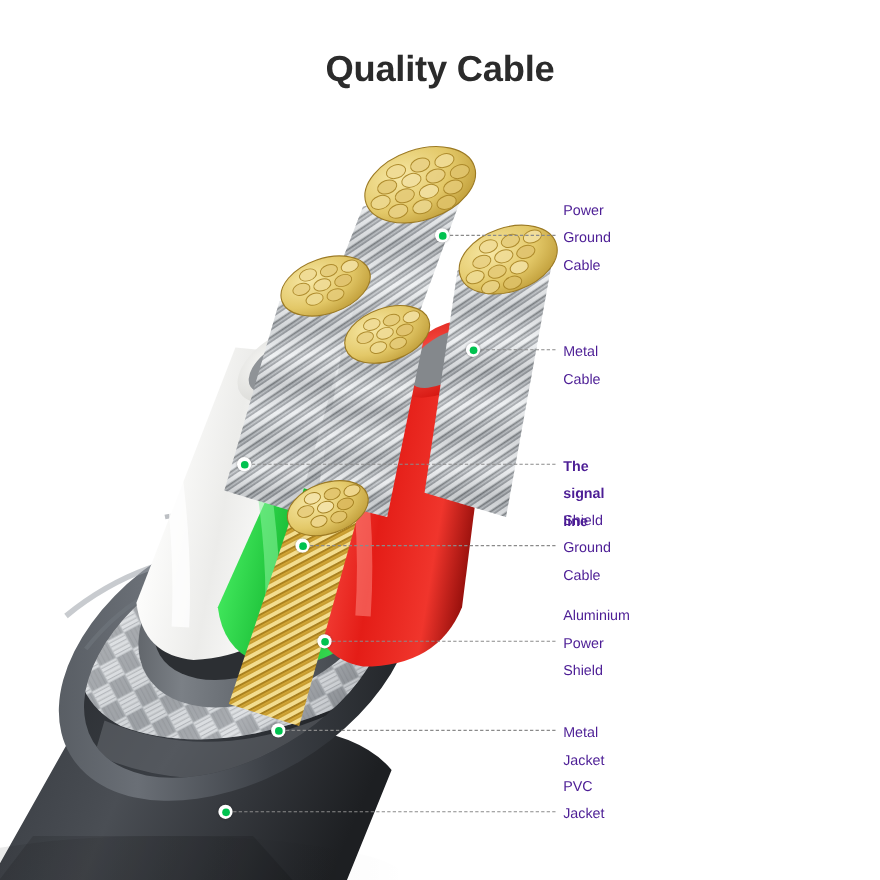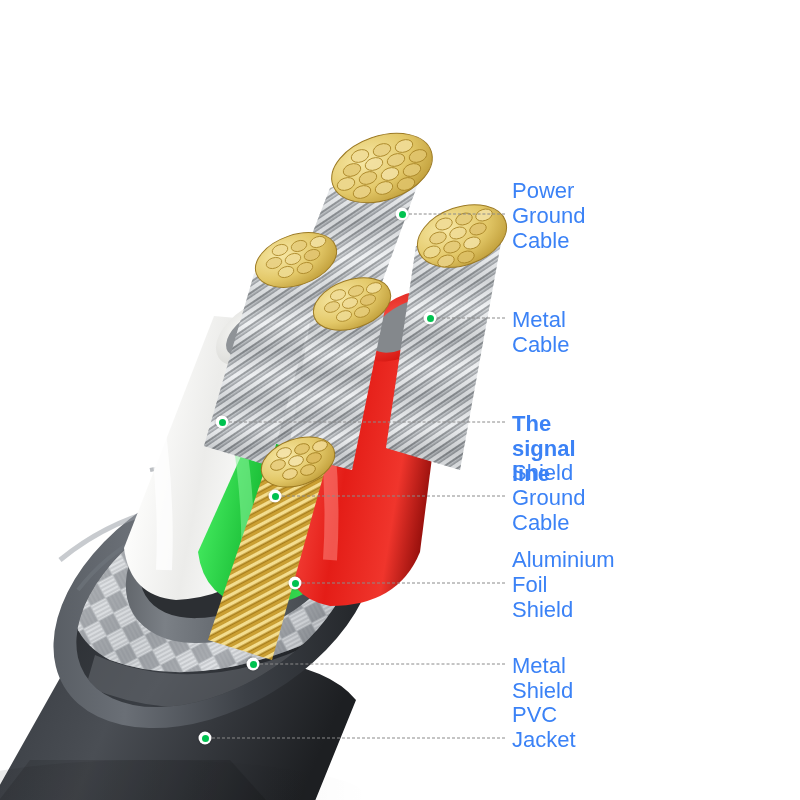--- a/index.html
+++ b/index.html
@@ -68,35 +68,36 @@
     transform: translate(-50%, -50%);
   }
   .callout-line {
     position: absolute;
     height: 0;
     border-top: 1px dashed #8a8a8a;
     transform: translateY(-50%);
   }
   .callout-label {
     position: absolute;
-    font-size: 22px;
+    font-size: 13px;
     line-height: 25px;
-    color: #3b82f6;
+    color: #4c1d95;
     white-space: pre-line;
     font-family: "Liberation Sans", sans-serif;
   }
   .callout-label.two-line {
     transform: translateY(-25px);
   }
 </style>
 </head>
 <body>
 
 <div id="stage">
 
+  <div id="page-title">Quality Cable</div>
 
   <svg id="cable-illustration" viewBox="0 0 800 800" width="800" height="800" xmlns="http://www.w3.org/2000/svg">
     <defs>
 
       <linearGradient id="gJacket" x1="0" y1="0" x2="1" y2="0.25">
         <stop offset="0%" stop-color="#23262a"></stop>
         <stop offset="18%" stop-color="#3c4046"></stop>
         <stop offset="45%" stop-color="#4a4e54"></stop>
         <stop offset="72%" stop-color="#34373c"></stop>
         <stop offset="100%" stop-color="#1d1f22"></stop>
@@ -454,27 +455,27 @@
       </div>
       <div class="callout">
         <span class="callout-dot" style="left: 275px; top: 496px;"></span>
         <span class="callout-line" style="left: 282px; top: 496px; width: 223px;"></span>
         <span class="callout-label two-line" style="left: 512px; top: 485px;">Shield
 Ground Cable</span>
       </div>
       <div class="callout">
         <span class="callout-dot" style="left: 295px; top: 583px;"></span>
         <span class="callout-line" style="left: 302px; top: 583px; width: 203px;"></span>
-        <span class="callout-label two-line" style="left: 512px; top: 572px;">Aluminium Foil
+        <span class="callout-label two-line" style="left: 512px; top: 572px;">Aluminium Power
 Shield</span>
       </div>
       <div class="callout">
         <span class="callout-dot" style="left: 253px; top: 664px;"></span>
         <span class="callout-line" style="left: 260px; top: 664px; width: 245px;"></span>
-        <span class="callout-label" style="left: 512px; top: 653px;">Metal Shield</span>
+        <span class="callout-label" style="left: 512px; top: 653px;">Metal Jacket</span>
       </div>
       <div class="callout">
         <span class="callout-dot" style="left: 205px; top: 738px;"></span>
         <span class="callout-line" style="left: 212px; top: 738px; width: 293px;"></span>
         <span class="callout-label" style="left: 512px; top: 702px;">PVC Jacket</span>
       </div>
     </div>
 
 </div>
 

